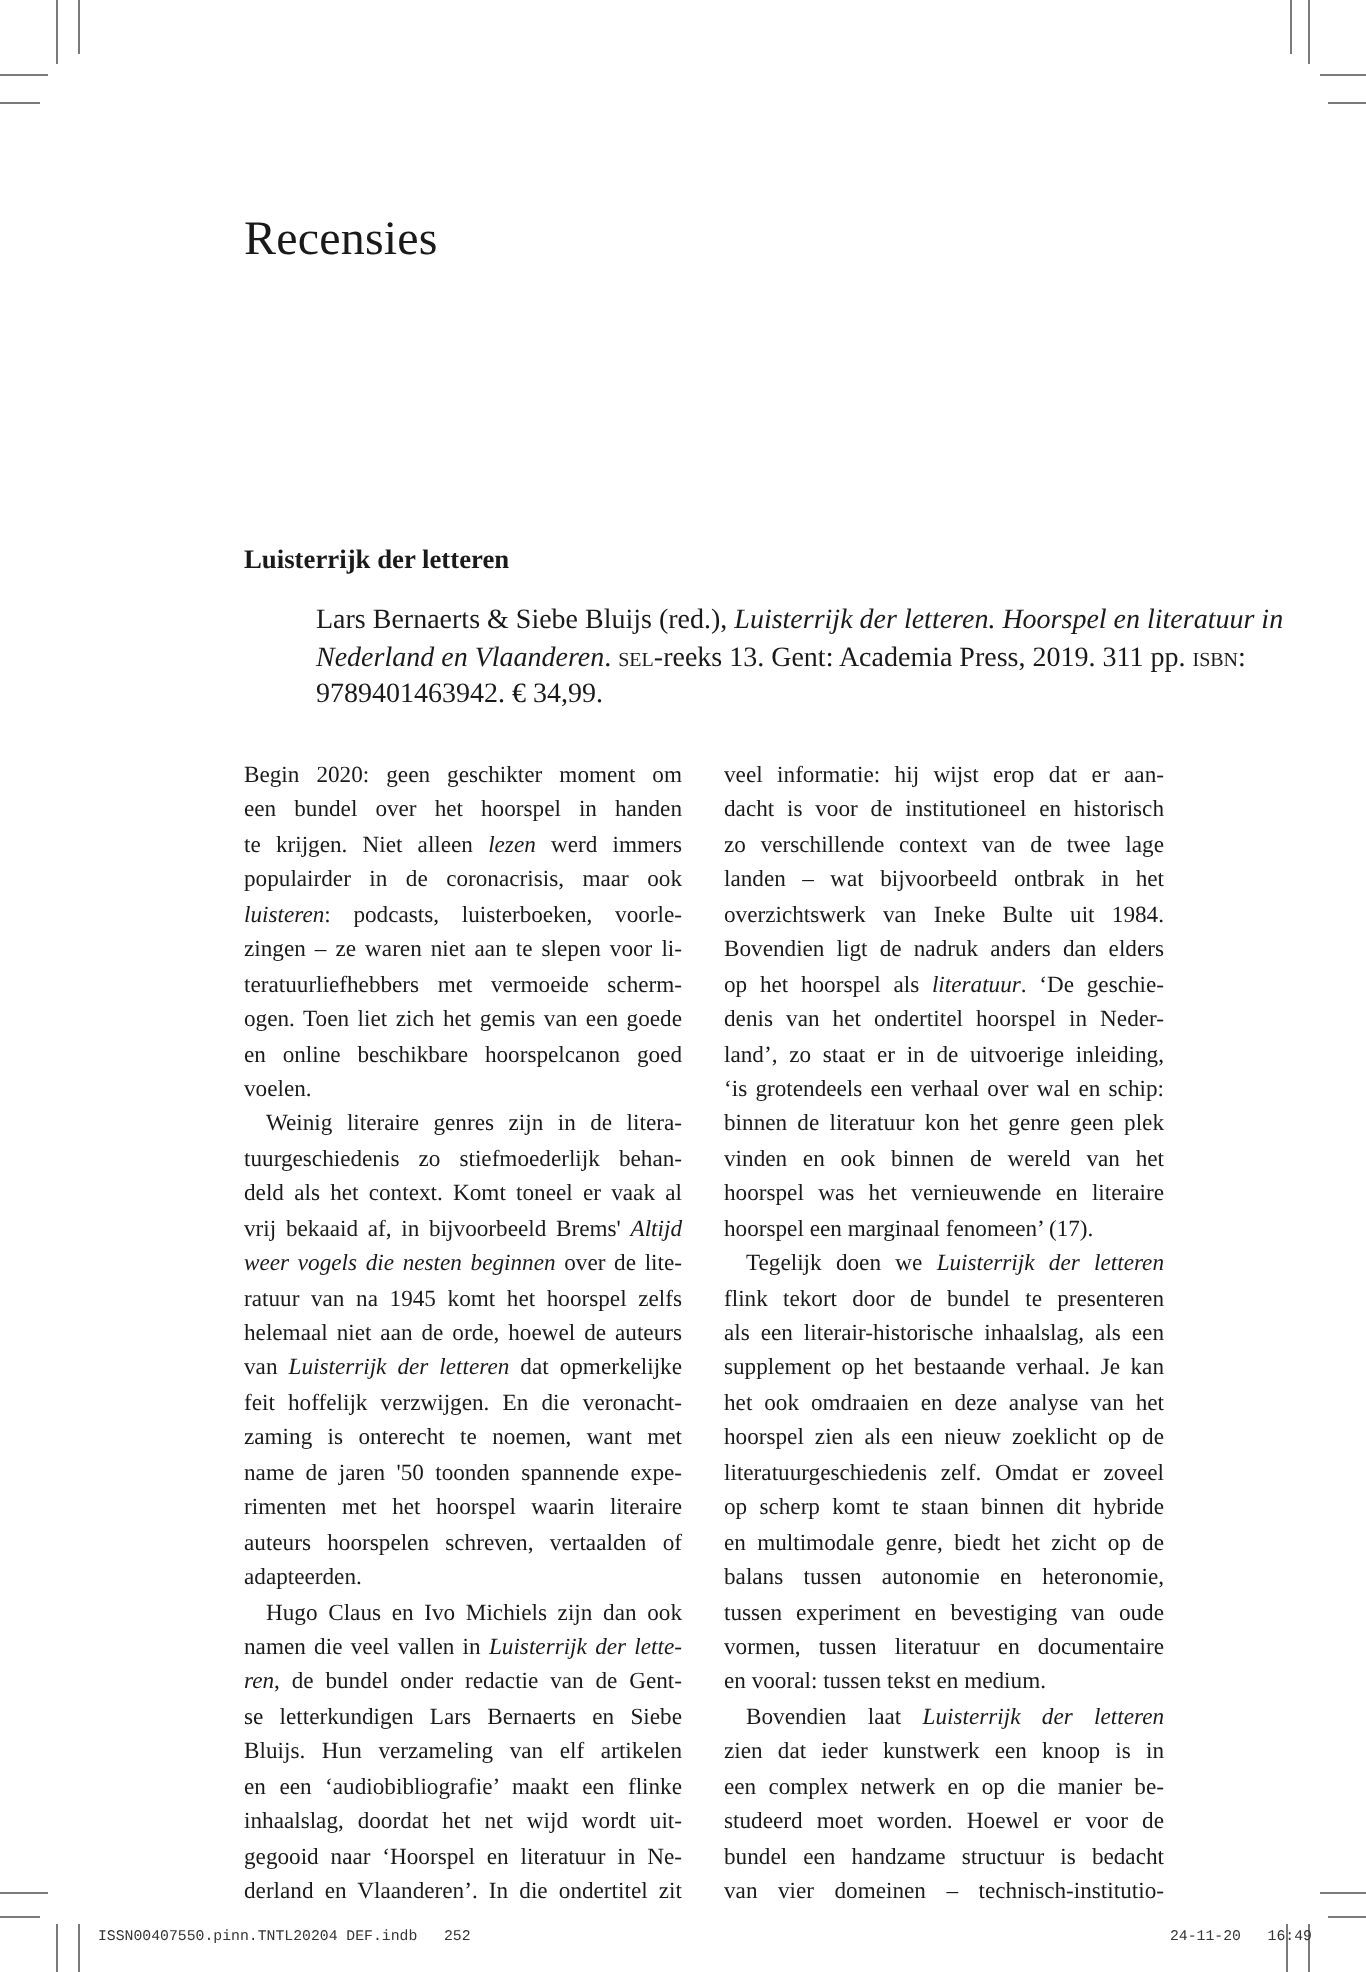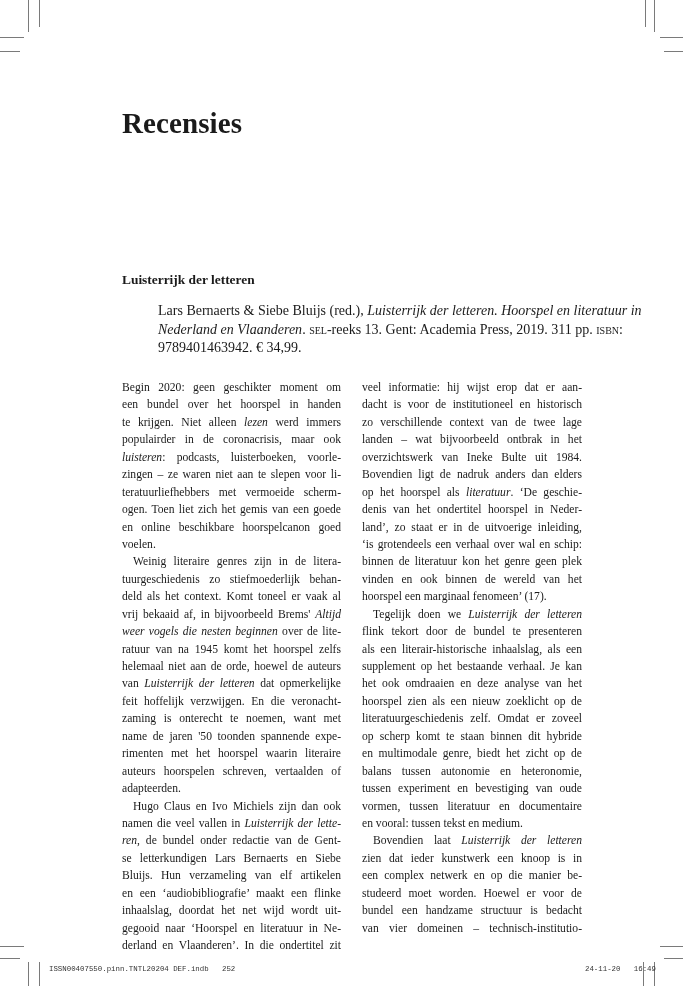--- a/index.html
+++ b/index.html
@@ -1,18 +1,18 @@
 <!DOCTYPE html>
 <html><head>
 <meta charset="utf-8">
 <style>
   html, body { margin:0; padding:0; background:#ffffff; }
   body { width:683px; height:986px; position:relative; overflow:hidden; font-family:"Liberation Serif","DejaVu Serif",serif; color:#1a1a1a; }
   .crop { position:absolute; background:#7a7a7a; }
-  .section-title { position:absolute; left:122px; top:107px; font-size:29px; letter-spacing:0.1px; color:#1a1a1a; font-weight:bold; margin:0; }
+  .section-title { position:absolute; left:122px; top:107px; font-size:24px; letter-spacing:0.1px; color:#1a1a1a; font-weight:normal; margin:0; }
   .review-title { position:absolute; left:122px; top:272px; font-size:13.4px; font-weight:bold; margin:0; color:#1a1a1a; }
   .biblio { position:absolute; left:158px; top:302px; width:436px; font-size:14px; line-height:18.6px; }
   .biblio .line { display:block; white-space:nowrap; text-align:justify; text-align-last:justify; }
   .biblio .line.last { text-align-last:left; }
   .col { position:absolute; top:363px; width:219px; font-size:11.6px; line-height:17.45px;margin-top:16px; }
   .col.left { left:122px; }
   .col.right { left:362px; width:220px; }
   .col .line { display:block; white-space:nowrap; text-align:justify; text-align-last:justify; height:17.45px; overflow:visible; }
   .col .line.last { text-align-last:left; }
   .col .line.indent { padding-left:11px; }
@@ -91,20 +91,21 @@
     <span class="line"><span>zo verschillende context van de twee lage</span></span>
     <span class="line"><span>landen – wat bijvoorbeeld ontbrak in het</span></span>
     <span class="line"><span>overzichtswerk van Ineke Bulte uit 1984.</span></span>
     <span class="line"><span>Bovendien ligt de nadruk anders dan elders</span></span>
     <span class="line"><span>op het hoorspel als </span><span class="it">literatuur</span><span>. ‘De geschie-</span></span>
     <span class="line"><span>denis van het ondertitel hoorspel in Neder-</span></span>
     <span class="line"><span>land’, zo staat er in de uitvoerige inleiding,</span></span>
     <span class="line"><span>‘is grotendeels een verhaal over wal en schip:</span></span>
     <span class="line"><span>binnen de literatuur kon het genre geen plek</span></span>
     <span class="line"><span>vinden en ook binnen de wereld van het</span></span>
+    <span class="line"><span>hoorspel was het vernieuwende en literaire</span></span>
     <span class="line last"><span>hoorspel een marginaal fenomeen’ (17).</span></span>
     <span class="line indent"><span>Tegelijk doen we </span><span class="it">Luisterrijk der letteren</span></span>
     <span class="line"><span>flink tekort door de bundel te presenteren</span></span>
     <span class="line"><span>als een literair-historische inhaalslag, als een</span></span>
     <span class="line"><span>supplement op het bestaande verhaal. Je kan</span></span>
     <span class="line"><span>het ook omdraaien en deze analyse van het</span></span>
     <span class="line"><span>hoorspel zien als een nieuw zoeklicht op de</span></span>
     <span class="line"><span>literatuurgeschiedenis zelf. Omdat er zoveel</span></span>
     <span class="line"><span>op scherp komt te staan binnen dit hybride</span></span>
     <span class="line"><span>en multimodale genre, biedt het zicht op de</span></span>

